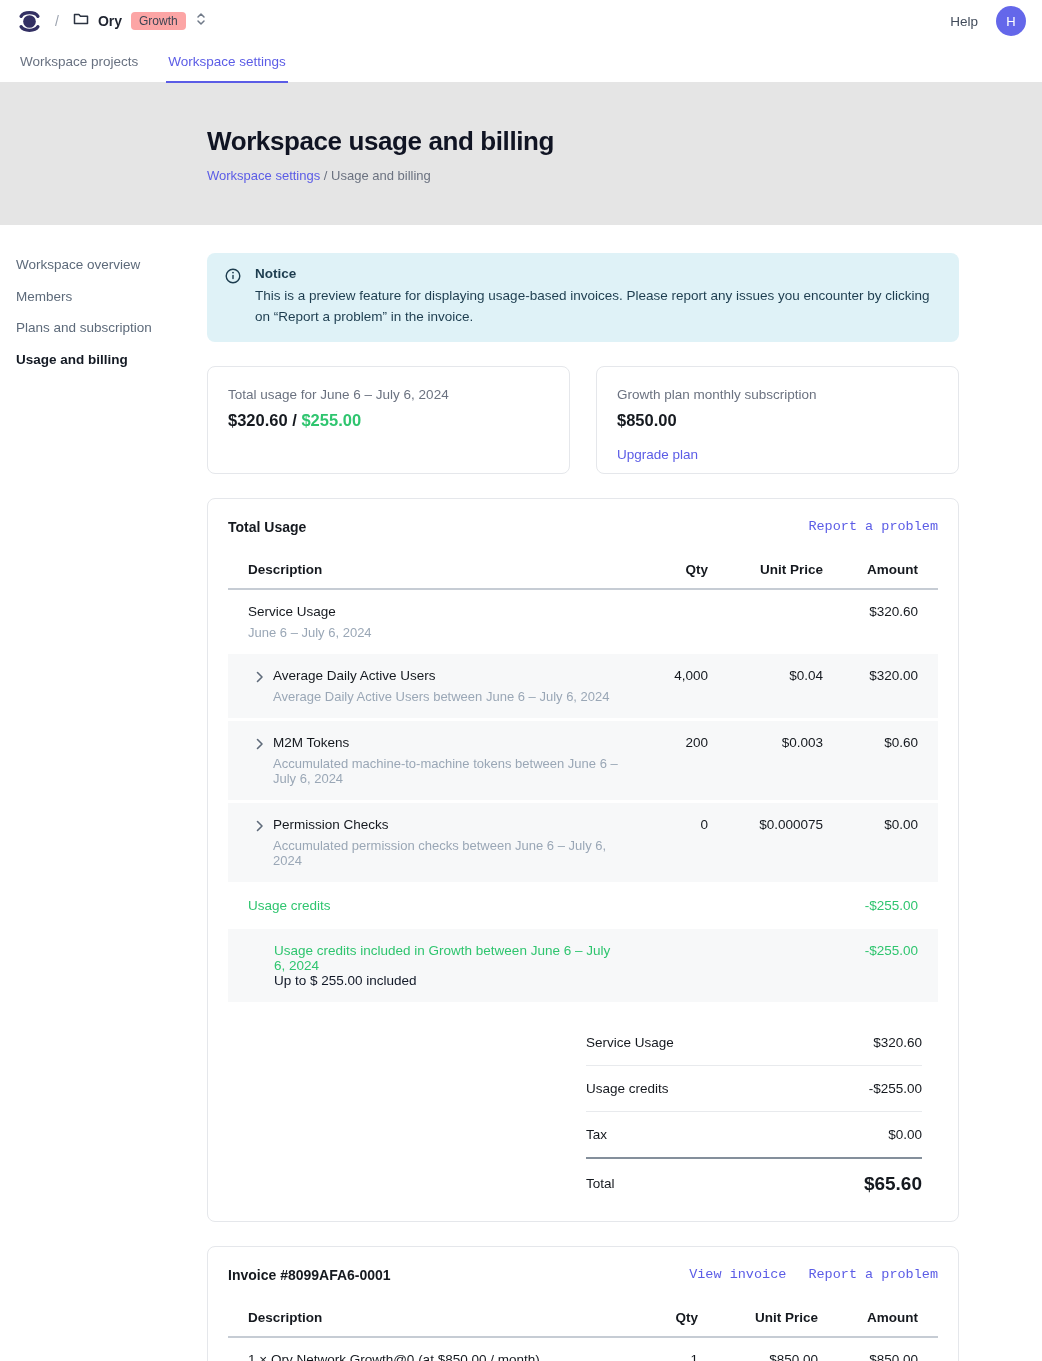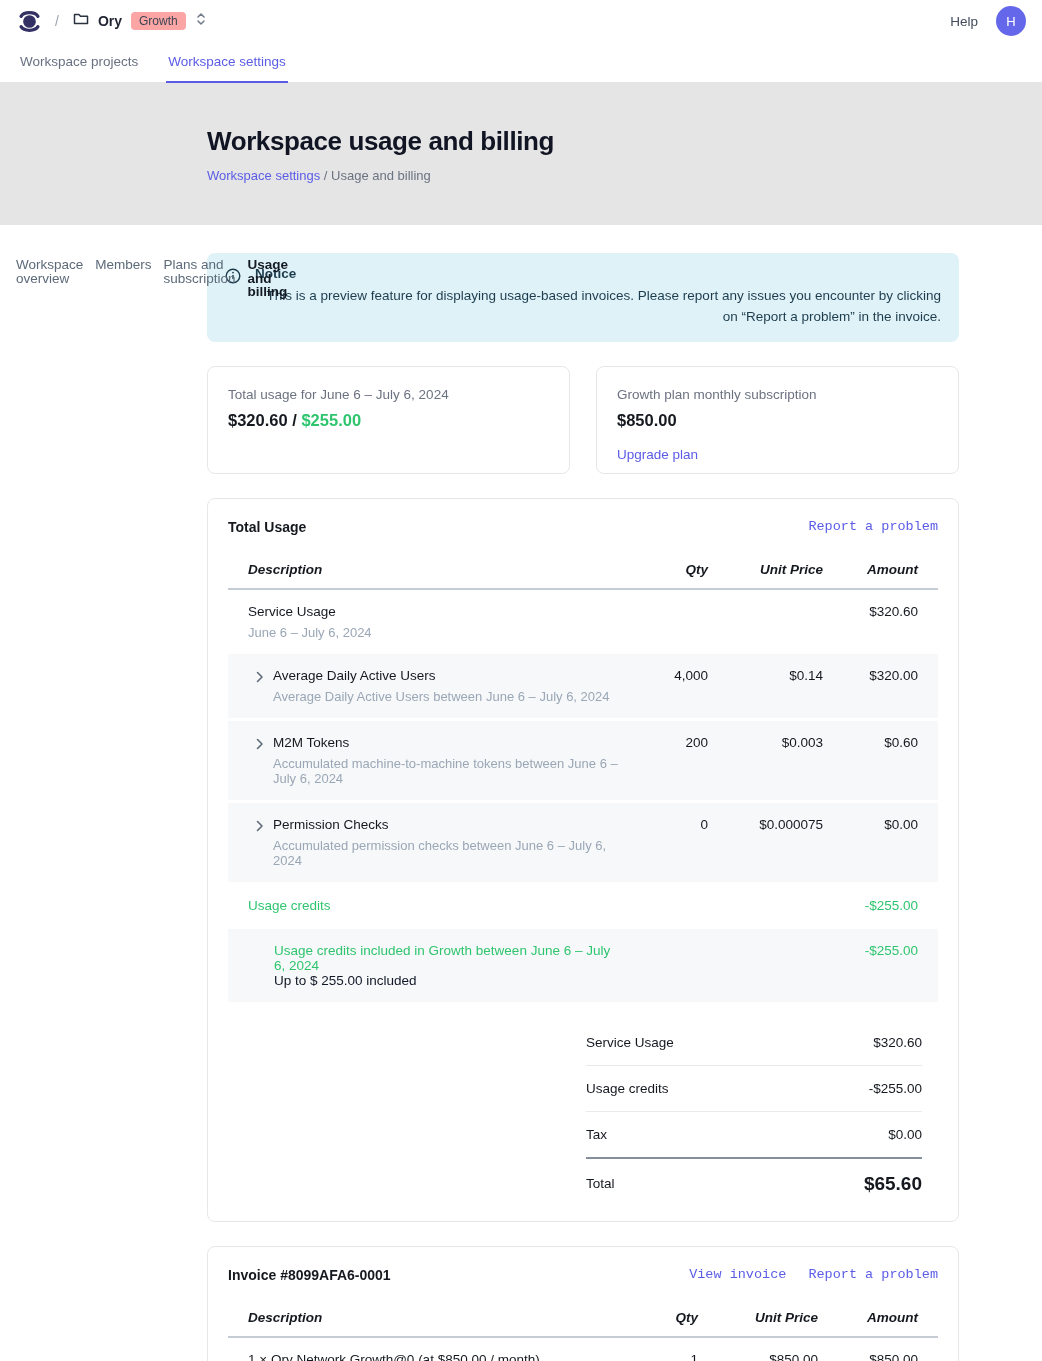--- a/index.html
+++ b/index.html
@@ -30,51 +30,51 @@
   .tab.active { color:#5b5ce6; border-bottom-color:#5b5ce6; font-weight:500; }
 
   
   .page-header { background:#e5e5e5; height:143px; padding:44px 0 0 207px; }
   .page-title { margin:0 0 11px 0; font-size:26px; font-weight:700; letter-spacing:-0.4px; color:#101423; }
   .crumbs { font-size:13px; color:#6b7280; }
   .crumbs a { color:#5b5ce6; }
 
   
   .main { position:relative; padding:28px 0 17px 0; background:#fff; }
-  .sidebar { position:absolute; left:16px; top:30px; width:175px; display:flex; gap:12px; }
+  .sidebar { position:absolute; left:16px; top:30px; width:175px; display:flex; flex-direction:column; gap:12px; }
   .side-item { font-size:13.5px; color:#5d6a7a; cursor:pointer; line-height:1; padding:3px 0; }
   .side-item.active { color:#141a24; font-weight:700; }
   .content { margin-left:207px; width:752px; }
 
   
   .notice { background:#dff2f7; border-radius:8px; padding:13px 18px 14px 18px; display:flex; gap:14px; color:#1d3d4f; }
   .notice-icon { margin-top:2px; flex:0 0 auto; }
   .notice-title { font-weight:700; font-size:13.5px; margin-bottom:5px; }
-  .notice-body { font-size:13.5px; line-height:1.55; max-width:690px;text-align:right; }
+  .notice-body { font-size:13.5px; line-height:1.55; max-width:690px; }
 
   
   .cards { display:flex; gap:26px; margin-top:24px; }
   .stat-card { flex:1; border:1px solid #e5e7eb; border-radius:8px; padding:20px; height:108px; }
   .stat-label { font-size:13.5px; color:#6b7280; margin-bottom:9px; }
   .stat-value { font-size:16.5px; font-weight:600; color:#15191f; }
   .green { color:#2fc56f; }
   .upgrade { display:inline-block; margin-top:17px; font-size:13.5px; color:#5b5ce6; }
 
   
   .panel { border:1px solid #e5e7eb; border-radius:8px; padding:20px 20px 26px 20px; margin-top:24px; }
   .panel-head { display:flex; justify-content:space-between; align-items:center; }
   .panel-title { font-size:14px; font-weight:700; color:#15191f; }
   .panel-links { display:flex; gap:22px; }
   .link { font-size:13.5px; color:#5b5ce6;font-family:Liberation Mono, monospace; }
 
   .tbl { margin-top:17px; }
   .grid4 { display:grid; grid-template-columns:1fr 90px 115px 95px; }
   .grid4-inv { display:grid; grid-template-columns:1fr 95px 120px 100px; }
   .col-r { text-align:right; }
-  .thead { padding:10px 20px 11px 20px; font-size:13.5px; font-weight:600; color:#15191f; border-bottom:2px solid #c6ccd4;font-style:italic; }
+  .thead { padding:10px 20px 11px 20px; font-size:13.5px; font-weight:600; color:#15191f; border-bottom:2px solid #c6ccd4; }
   .row { padding:14px 20px; font-size:13.5px; align-items:start; color:#15191f; }
   .row .sub { color:#9aa7b6; font-size:13px; margin-top:6px; font-weight:400; }
   .gray { background:#f7f8f9; }
   .gap-row { margin-top:3px; }
   .item-head { display:flex; gap:9px; padding-left:8px; }
   .chev { flex:0 0 auto; margin-top:3px; cursor:pointer; }
   .credits-row { padding:16px 20px; font-size:13.5px; color:#2fc56f; }
   .detail-row { padding:14px 20px 14px 46px; font-size:13.5px; }
   .detail-row .main-line { color:#2fc56f; }
   .inv-line { border-bottom:1px solid #eceef1; }
@@ -199,21 +199,21 @@
             <div class="item-head">
               <span class="chev"><svg width="8" height="12" viewBox="0 0 8 12">
                     <path d="M1.5 1.5 L6 6 L1.5 10.5" fill="none" stroke="#5f6b7a" stroke-width="1.6" stroke-linecap="round" stroke-linejoin="round"></path>
                   </svg></span>
               <div>
                 <div>Average Daily Active Users</div>
                 <div class="sub">Average Daily Active Users between June 6 – July 6, 2024</div>
               </div>
             </div>
             <div class="col-r">4,000</div>
-            <div class="col-r">$0.14</div>
+            <div class="col-r">$0.04</div>
             <div class="col-r">$320.00</div>
           </div>
 
           <div class="row grid4 gray gap-row">
             <div class="item-head">
               <span class="chev"><svg width="8" height="12" viewBox="0 0 8 12">
                     <path d="M1.5 1.5 L6 6 L1.5 10.5" fill="none" stroke="#5f6b7a" stroke-width="1.6" stroke-linecap="round" stroke-linejoin="round"></path>
                   </svg></span>
               <div>
                 <div>M2M Tokens</div>

